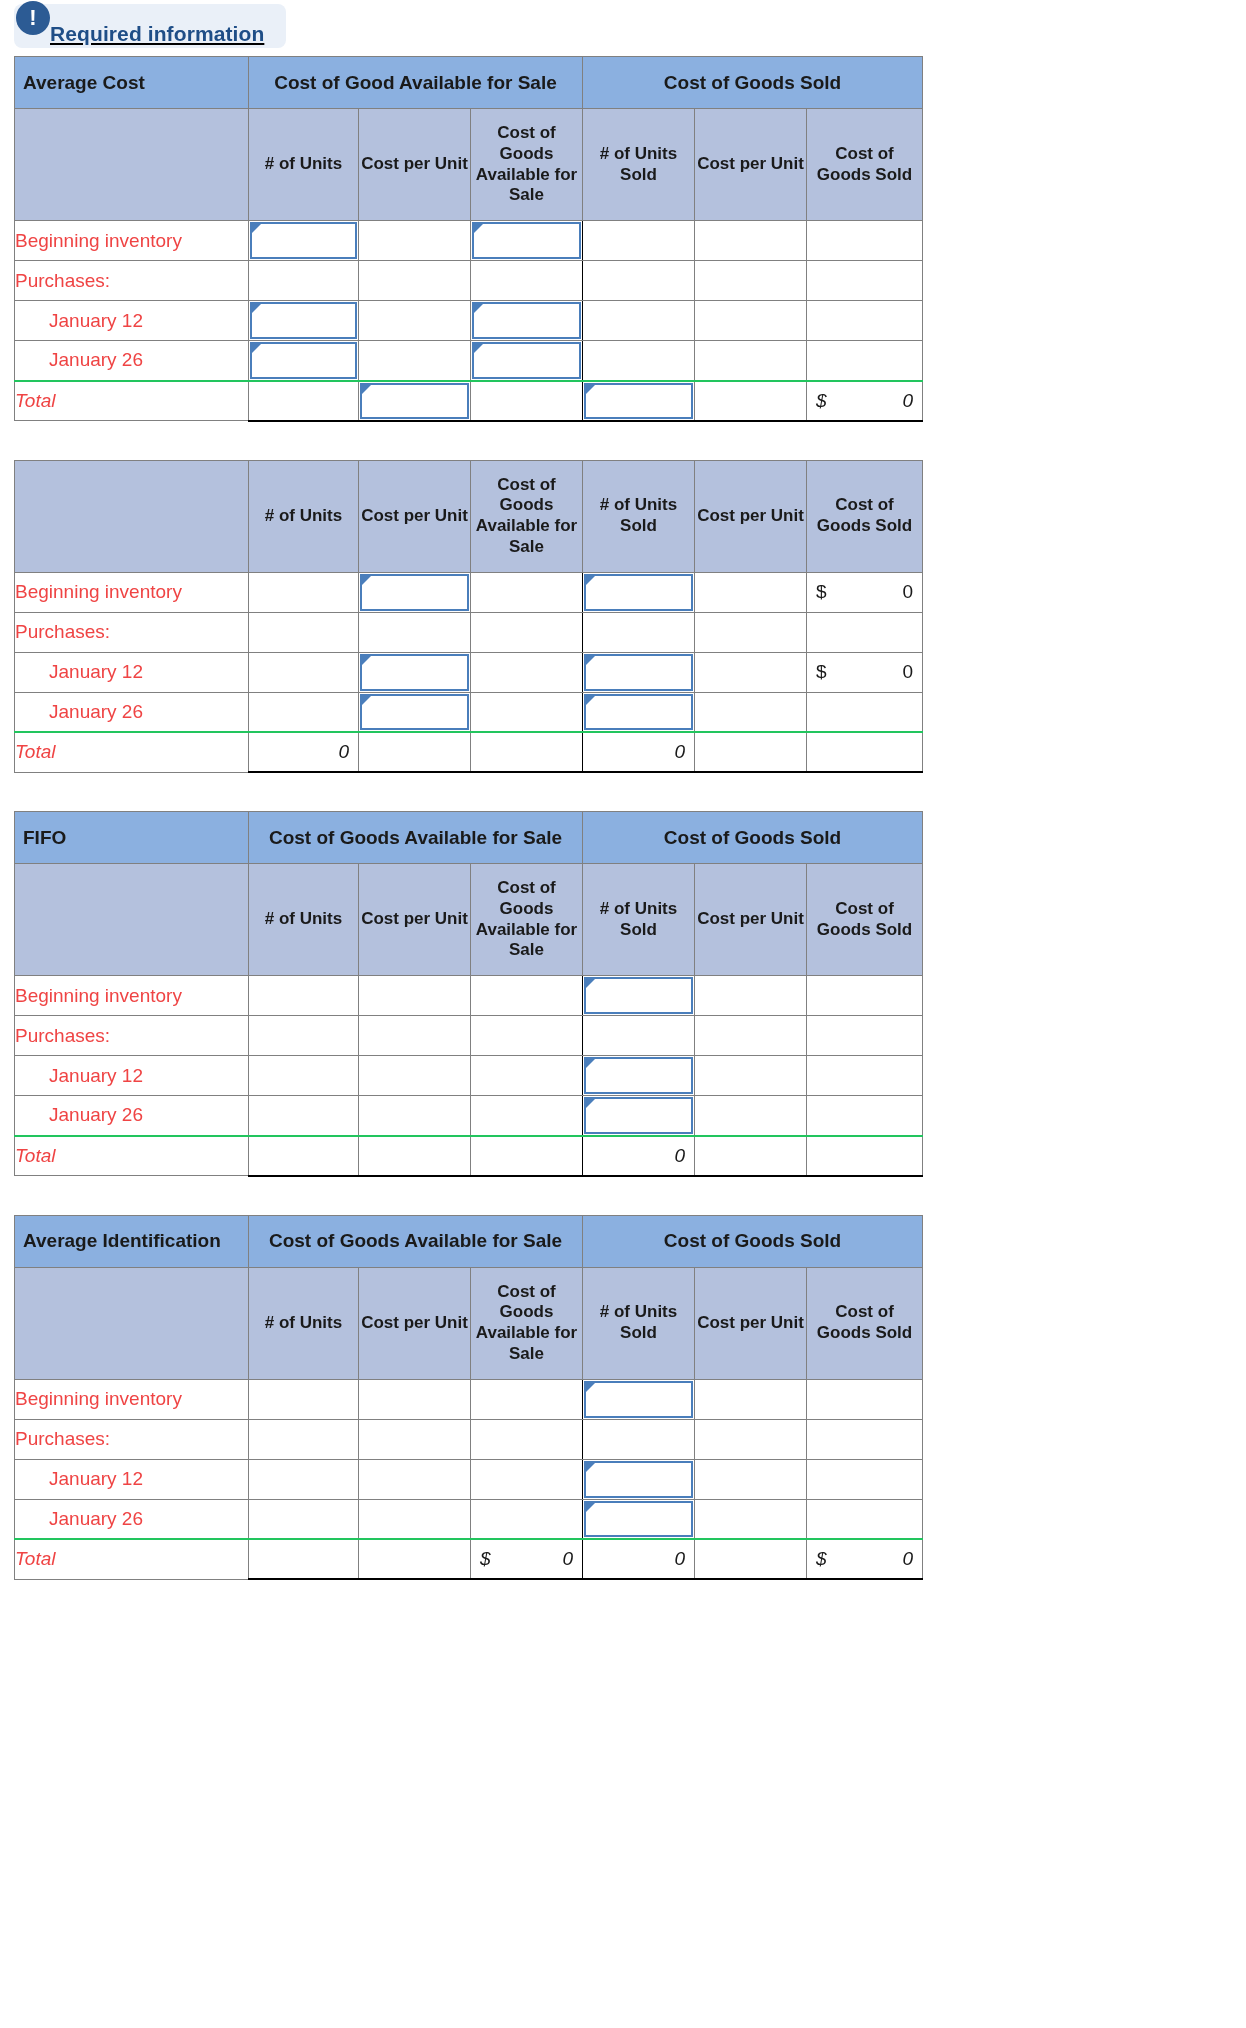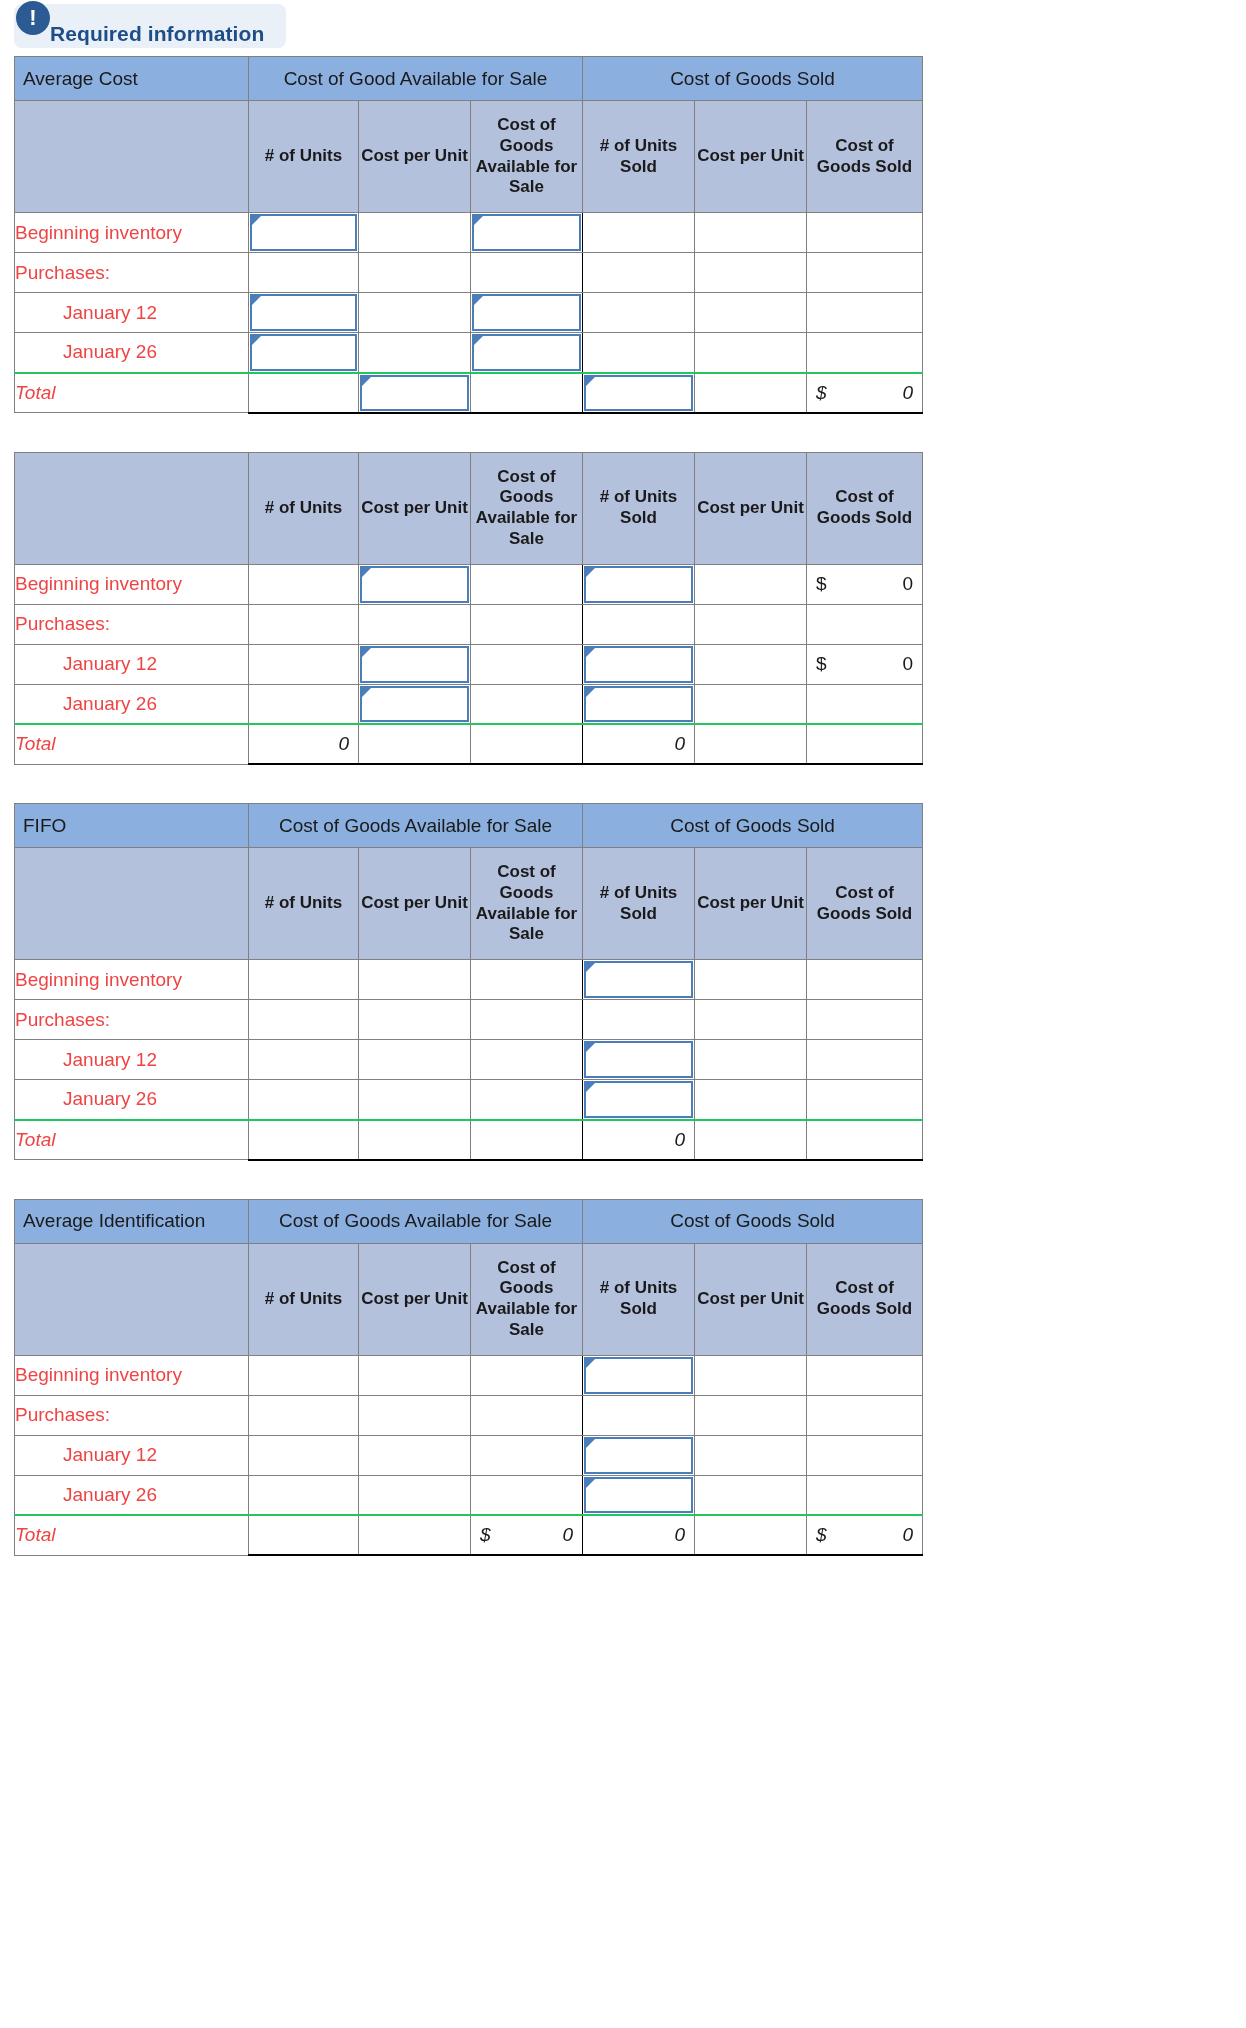--- a/index.html
+++ b/index.html
@@ -25,20 +25,21 @@
   .req-pill {
     position: absolute;
     left: 14px;
     top: 4px;
     height: 44px;
     display: flex;
     align-items: center;
     background: #eaf0f8;
     border-radius: 8px;
     padding: 16px 22px 0 36px;
+    text-decoration: underline;
   }
   .req-label {
     font-size: 21px;
     font-weight: bold;
     color: #1f4e87;
     letter-spacing: .1px;
     white-space: nowrap;
   }
   .req-badge {
     position: absolute;
@@ -76,23 +77,23 @@
   col.c-u1    { width: 110px; }
   col.c-p1    { width: 112px; }
   col.c-t1    { width: 112px; }
   col.c-u2    { width: 112px; }
   col.c-p2    { width: 112px; }
   col.c-t2    { width: 116px; }
 
   
   .band {
     background: #8bb0e0;
-    height: 44px;
+    height: 52px;
     font-size: 19px;
-    font-weight: normal;
+    font-weight: bold;
     color: #1a1a1a;
     text-align: center;
     border: 1px solid #000000;
   }
   .band.left {
     text-align: left;
     padding-left: 8px;
   }
   .subhead {
     background: #b4c1dd;
@@ -111,21 +112,21 @@
   .rowlabel {
     height: 40px;
     font-size: 19px;
     color: #ef4444;
     text-align: left;
     padding-left: 6px;
     vertical-align: middle;
     white-space: nowrap;
     border-right: 1px solid #000000;
   }
-  .rowlabel.indent { padding-left: 48px; }
+  .rowlabel.indent { padding-left: 34px; }
 
   .cell {
     height: 40px;
     vertical-align: middle;
     position: relative;
     background: #ffffff;
   }
   .cell.hardright { border-right: 1px solid #000000; }
   .cell.hardleft  { border-left: 1px solid #000000; }
 

